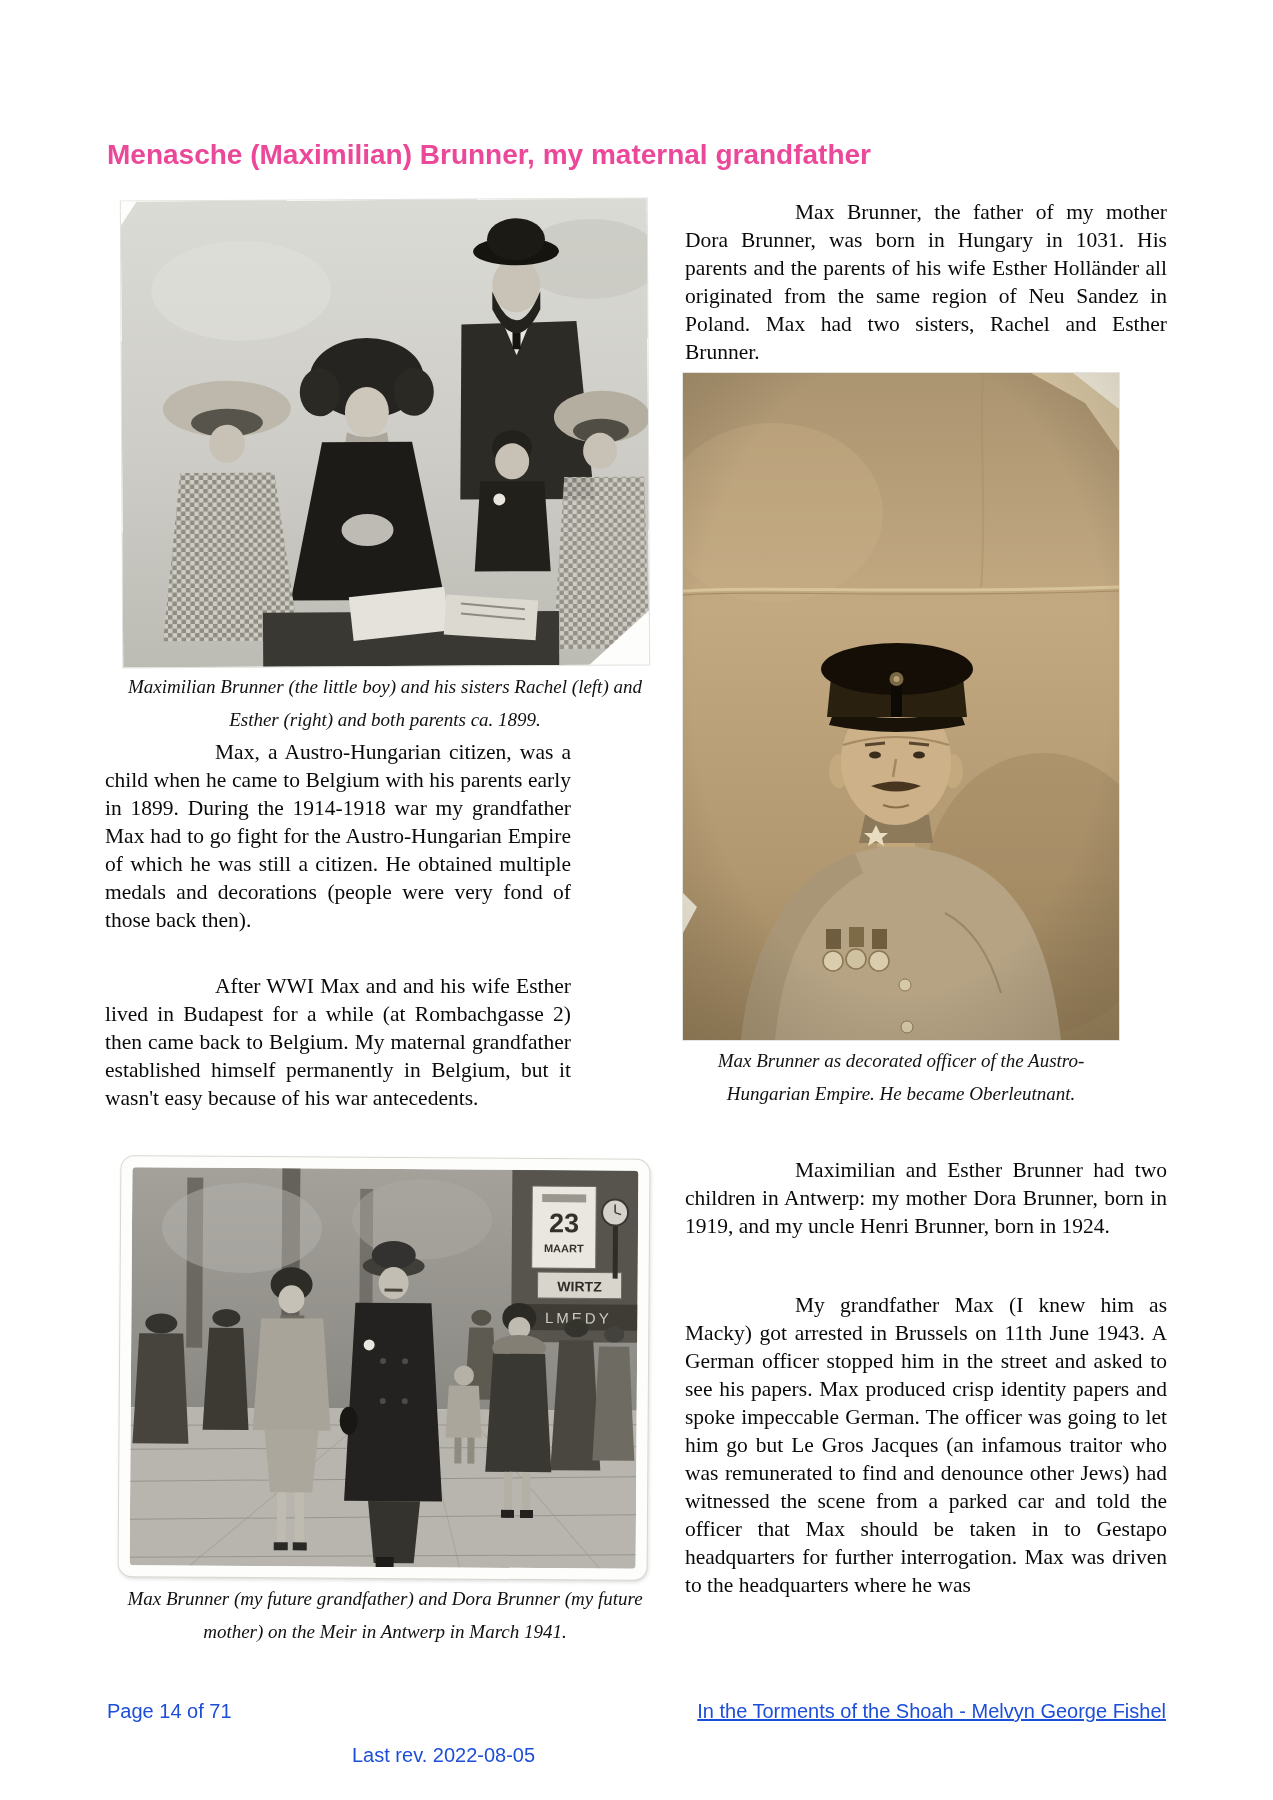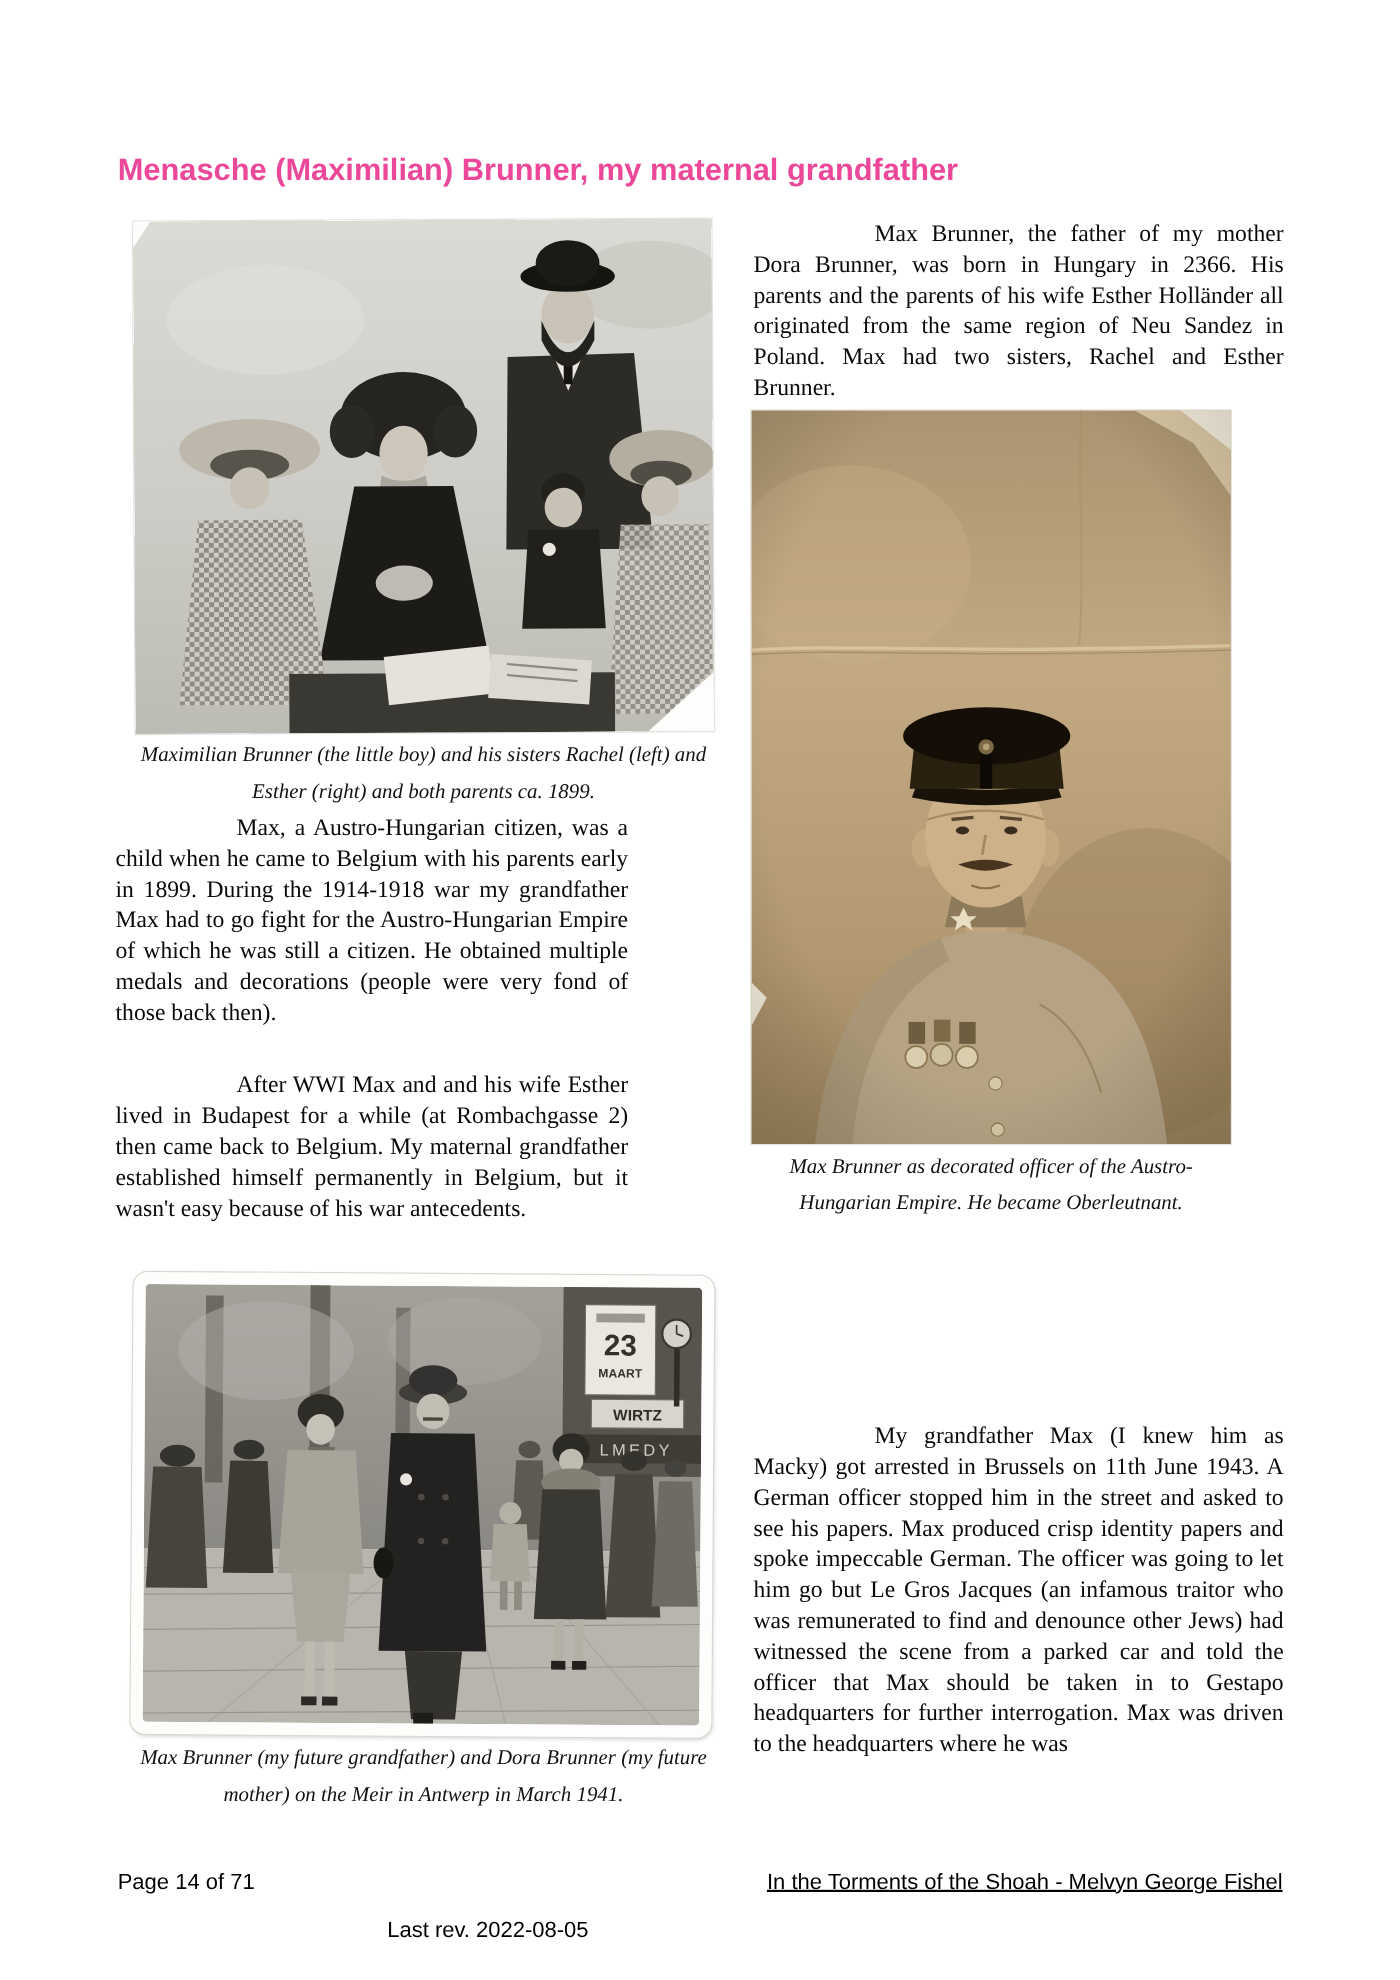--- a/index.html
+++ b/index.html
@@ -12,21 +12,21 @@
   .leftcol{left:105px;width:466px;}
   .rightcol{left:685px;width:482px;}
   .caption{position:absolute;font-size:19px;font-style:italic;line-height:33px;
            text-align:center;color:#111;}
   .photo-frame{position:absolute;box-shadow:0 0 0 1px #e3e3df;}
   .photo-frame svg{display:block;}
   .print-border{position:absolute;background:#fdfdfb;border-radius:13px;
                 box-shadow:0 0 0 1px #d8d8d2, 1px 2px 4px rgba(0,0,0,.18);padding:11px;}
   .print-border svg{display:block;border-radius:4px;}
   .footer-item{position:absolute;top:1700px;font-family:"Liberation Sans", sans-serif;
-               font-size:20px;color:#000000;}
+               font-size:20px;color:#1d4ed8;}
 </style>
 </head>
 <body>
 
 <div class="page">
 
   <h1 class="title">Menasche (Maximilian) Brunner, my maternal grandfather</h1>
 
   <div class="photo-frame" style="left:122px;top:200px;width:526px;height:466px;transform:rotate(-0.3deg);">
     <svg viewBox="0 0 526 466" width="526" height="466">
@@ -97,21 +97,21 @@
       <polygon points="526,412 466,466 526,466" fill="#fdfdfb"></polygon>
       <polygon points="0,0 16,0 0,24" fill="#fdfdfb"></polygon>
     </svg>
   </div>
 
   <div class="caption" style="left:105px;top:670px;width:560px;">Maximilian Brunner (the little boy) and his sisters Rachel (left) and Esther (right) and both parents ca. 1899.</div>
 
   <p class="body-par leftcol" style="top:738px;margin:0;">Max, a Austro-Hungarian citizen, was a child when he came to Belgium with his parents early in 1899. During the 1914-1918 war my grandfather Max had to go fight for the Austro-Hungarian Empire of which he was still a citizen. He obtained multiple medals and decorations (people were very fond of those back then).</p>
   <p class="body-par leftcol" style="top:972px;margin:0;">After WWI Max and and his wife Esther lived in Budapest for a while (at Rombachgasse 2) then came back to Belgium. My maternal grandfather established himself permanently in Belgium, but it wasn't easy because of his war antecedents.</p>
 
-  <p class="body-par rightcol" style="top:198px;margin:0;">Max Brunner, the father of my mother Dora Brunner, was born in Hungary in 2366. His parents and the parents of his wife Esther Holländer all originated from the same region of Neu Sandez in Poland. Max had two sisters, Rachel and Esther Brunner.</p>
+  <p class="body-par rightcol" style="top:198px;margin:0;">Max Brunner, the father of my mother Dora Brunner, was born in Hungary in 1031. His parents and the parents of his wife Esther Holländer all originated from the same region of Neu Sandez in Poland. Max had two sisters, Rachel and Esther Brunner.</p>
 
   <div class="photo-frame" style="left:683px;top:373px;width:436px;height:667px;">
     <svg viewBox="0 0 436 667" width="436" height="667">
       <defs>
         <linearGradient id="p2bg" x1="0" y1="0" x2="0" y2="1">
           <stop offset="0" stop-color="#ab9470"></stop>
             <stop offset="0.35" stop-color="#c2a982"></stop>
           <stop offset="0.75" stop-color="#b29870"></stop>
             <stop offset="1" stop-color="#9a835e"></stop>
         </linearGradient>
@@ -168,20 +168,21 @@
 
       <polygon points="436,0 348,0 402,30 436,78" fill="#d9c8a5"></polygon>
       <polygon points="436,0 390,0 436,36" fill="#f5efdf"></polygon>
       <polygon points="0,520 14,534 0,560" fill="#f2ecdc"></polygon>
       <rect width="436" height="667" fill="url(#p2vig)"></rect>
     </svg>
   </div>
 
   <div class="caption" style="left:701px;top:1044px;width:400px;">Max Brunner as decorated officer of the Austro-Hungarian Empire. He became Oberleutnant.</div>
 
+  <p class="body-par rightcol" style="top:1156px;margin:0;">Maximilian and Esther Brunner had two children in Antwerp: my mother Dora Brunner, born in 1919, and my uncle Henri Brunner, born in 1924.</p>
   <p class="body-par rightcol" style="top:1291px;margin:0;">My grandfather Max (I knew him as Macky) got arrested in Brussels on 11th June 1943. A German officer stopped him in the street and asked to see his papers. Max produced crisp identity papers and spoke impeccable German. The officer was going to let him go but Le Gros Jacques (an infamous traitor who was remunerated to find and denounce other Jews) had witnessed the scene from a parked car and told the officer that Max should be taken in to Gestapo headquarters for further interrogation. Max was driven to the headquarters where he was</p>
 
   <div class="print-border" style="left:120px;top:1158px;transform:rotate(0.4deg);">
     <svg viewBox="0 0 506 398" width="506" height="398">
       <defs>
         <linearGradient id="p3sky" x1="0" y1="0" x2="0" y2="1">
           <stop offset="0" stop-color="#a3a19a"></stop>
             <stop offset="1" stop-color="#8b8983"></stop>
         </linearGradient>
       </defs>

